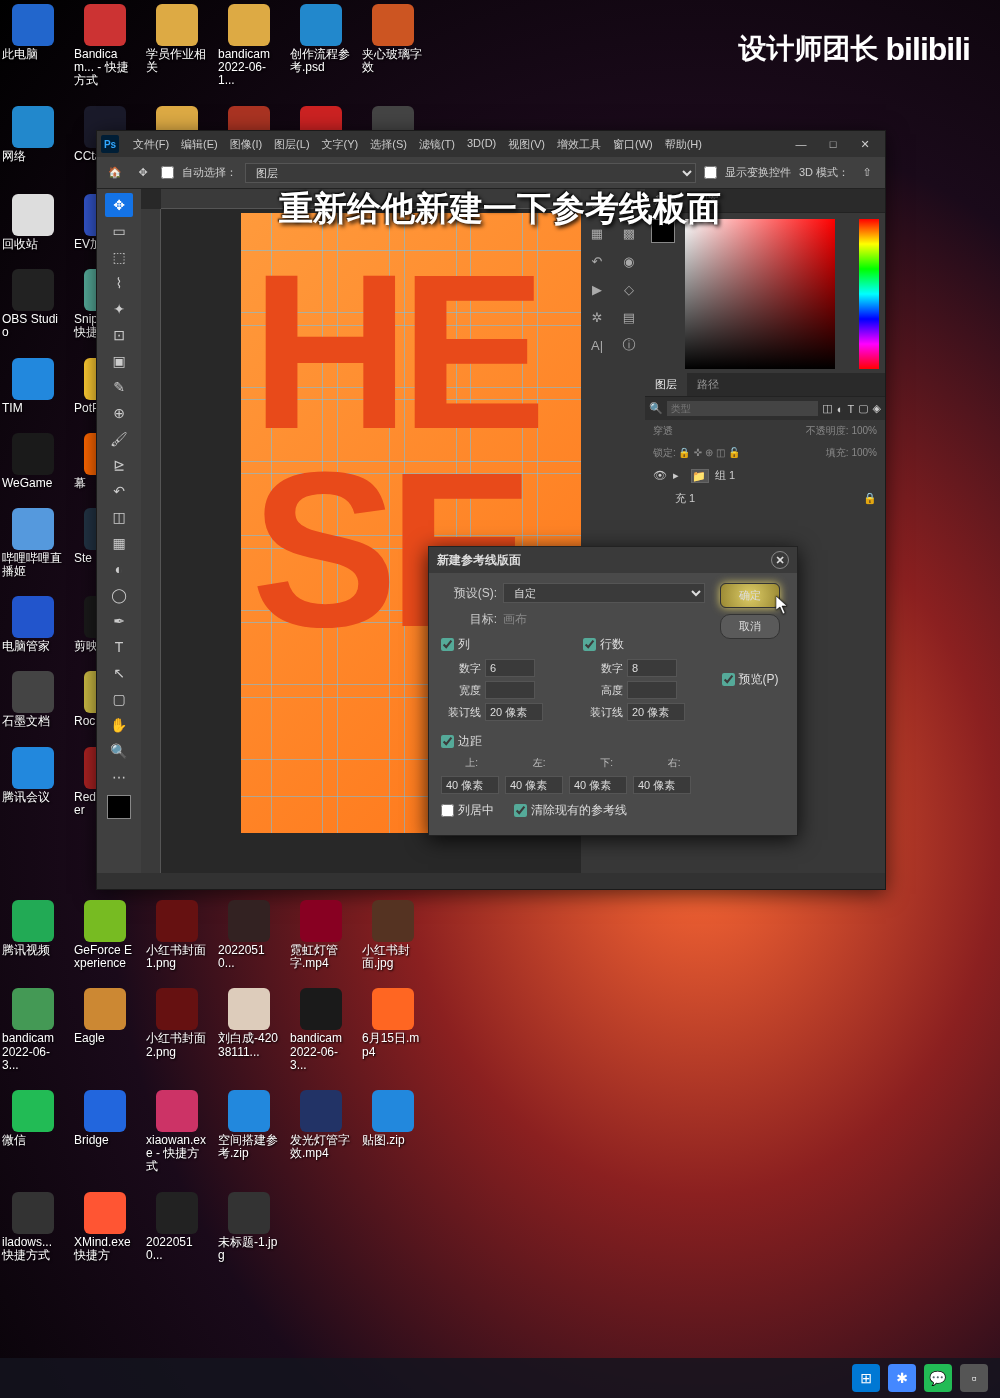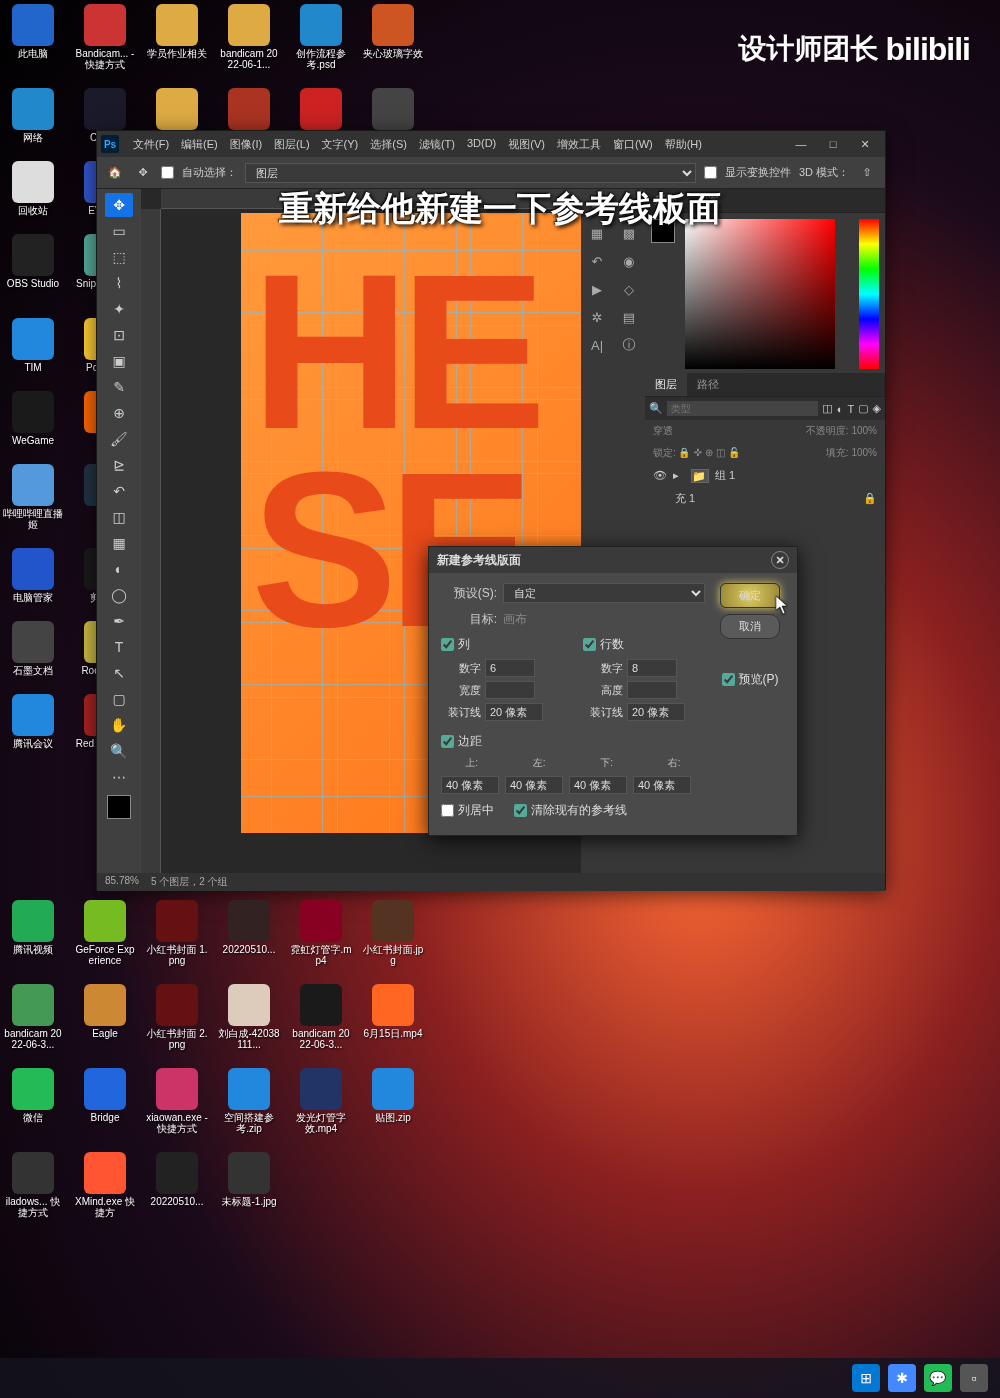--- a/index.html
+++ b/index.html
@@ -1,19 +1,19 @@
 <!DOCTYPE html>
 <html><head>
 <meta charset="utf-8">
 <style>
 * { margin: 0; padding: 0; box-sizing: border-box; font-family: "Microsoft YaHei", sans-serif; }
 body { width: 1000px; height: 1398px; background: #000; position: relative; overflow: hidden; }
 .desktop-bg { position: absolute; inset: 0; background: radial-gradient(ellipse at 70% 60%, #ff6b35 0%, #8b2020 30%, #1a0a1a 60%, #000 100%); }
 .desktop-icons { position: absolute; top: 0; left: 0; display: grid; grid-template-columns: repeat(6, 68px); gap: 18px 4px; padding: 4px 2px; }
-.di { width: 62px; text-align: center; color: #fff; font-size: 10px; cursor: pointer; }
+.di { width: 62px; color: #fff; font-size: 12px; cursor: pointer; }
 .di .ic { width: 42px; height: 42px; margin: 0 auto 2px; background: #333; border-radius: 6px; display: flex; align-items: center; justify-content: center; font-size: 20px; }
 .di .lb { text-shadow: 1px 1px 2px #000; line-height: 1.1; display: block; word-break: break-all; }
 .watermark { position: absolute; top: 30px; right: 30px; color: #fff; font-size: 28px; font-weight: bold; display: flex; align-items: center; gap: 7px; }
 .watermark .bili { font-size: 32px; letter-spacing: -1px; }
 .subtitle { position: absolute; top: 186px; left: 50%; transform: translateX(-50%); color: #fff; font-size: 34px; font-weight: bold; text-shadow: 2px 2px 4px #000, -1px -1px 2px #000; z-index: 50; white-space: nowrap; }
 .ps-window { position: absolute; top: 130px; left: 96px; width: 790px; height: 760px; background: #323232; border: 1px solid #1a1a1a; box-shadow: 0 4px 20px rgba(0,0,0,0.6); }
 .ps-menubar { height: 26px; background: #323232; display: flex; align-items: center; padding: 0 4px; color: #ccc; font-size: 11px; }
 .ps-logo { width: 18px; height: 18px; background: #001e36; color: #31a8ff; display: flex; align-items: center; justify-content: center; font-size: 10px; font-weight: bold; margin-right: 8px; border-radius: 2px; }
 .menu-item { padding: 0 6px; cursor: pointer; }
 .win-controls { margin-left: auto; display: flex; gap: 0; }
@@ -394,24 +394,20 @@
           <span>组 1</span>
         </div>
         <div class="layer-row" style="padding-left:30px">
           <span>充 1</span>
           <span style="margin-left:auto">🔒</span>
         </div>
       </div>
     </div>
   </div>
 
-  <div class="status-bar">
-    <span>85.78%</span>
-    <span>5 个图层，2 个组</span>
-  </div>
 </div>
 
 <div class="dialog">
   <div class="dialog-title">
     <span>新建参考线版面</span>
     <span class="dialog-close">✕</span>
   </div>
   <div class="dialog-body">
     <div class="dialog-main">
       <div class="dlg-row">

